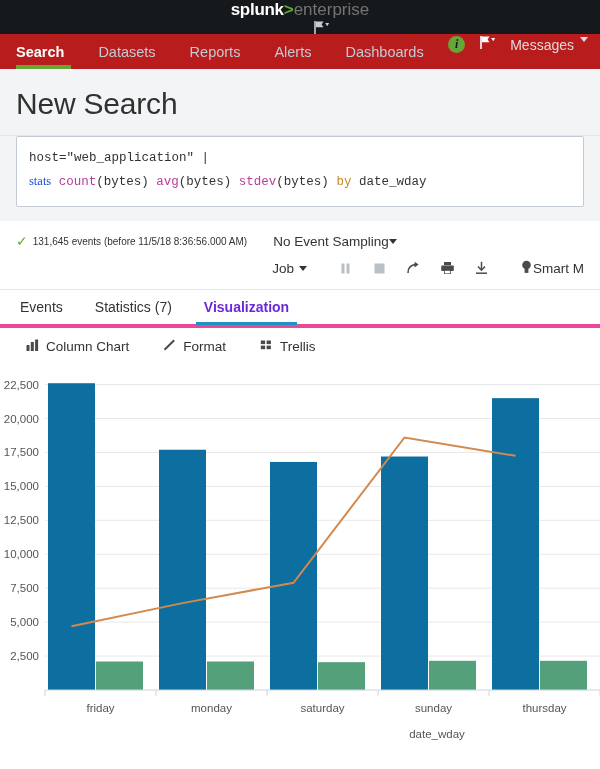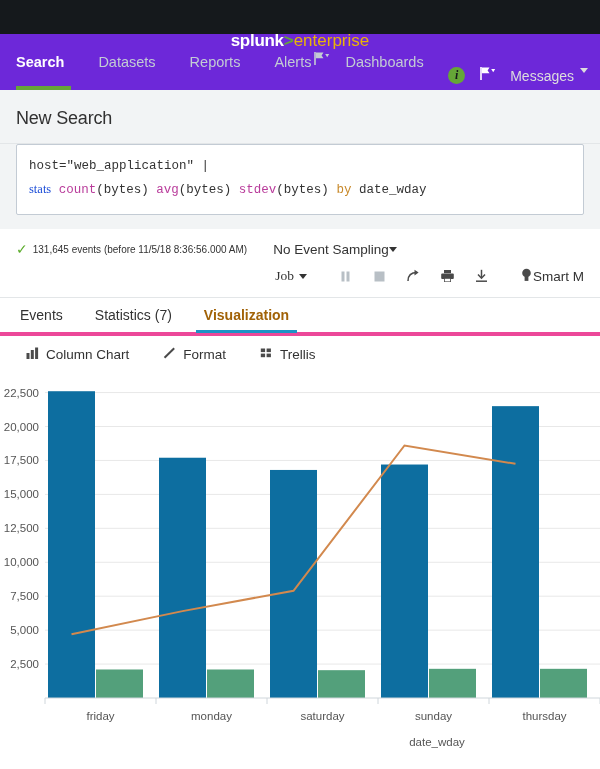--- a/index.html
+++ b/index.html
@@ -18,37 +18,37 @@
     background: #15191c;
     display: flex;
     align-items: center;
     padding: 0 12px;
     position: relative;
     flex-direction: column;
   }
   .brand { display: flex; align-items: baseline; font-size: 17px; }
   .brand .b1 { color: #ffffff; font-weight: bold; letter-spacing: -0.3px; }
   .brand .b2 { color: #65a637; font-weight: bold; margin-left: 0px; font-size: 17px; }
-  .brand .b3 { color: #eab308; font-weight: normal; font-size: 17px; margin-top: 31px; }
+  .brand .b3 { color: #737373; font-weight: normal; font-size: 17px; }
   .flag-icon { margin-left: 42px; display: inline-flex; align-items: center; }
   .topright { margin-left: auto; display: flex; align-items: center; gap: 14px; }
   .info-badge {
     width: 17px; height: 17px; border-radius: 50%;
     background: #65a637; color: #15191c;
     font-size: 12px; font-weight: bold; font-style: italic;
     display: flex; align-items: center; justify-content: center;
     font-family: "Liberation Serif", serif;
   }
   .messages { color: #dddddd; font-size: 14px; display: flex; align-items: flex-start; gap: 6px; }
   .caret-d { width: 0; height: 0; border-left: 4.5px solid transparent; border-right: 4.5px solid transparent; border-top: 5px solid currentColor; display:inline-block; }
 
   
   .navbar {
-    height: 56px;
-    background: #6d28d9;
+    height: 35px;
+    background: #b91c1c;
     display: flex;
     align-items: stretch;
     padding: 0 16px;
   }
   .navitem {
     display: flex; align-items: center;
     padding: 0 17px;
     color: #c3cbd4;
     font-size: 14.5px;
     position: relative;
@@ -60,21 +60,21 @@
     content: ""; position: absolute; left: 0; right: 10px; bottom: 0;
     height: 4px; background: #65a637;
   }
 
   
   .page-head {
     background: #f2f4f5;
     padding: 18px 16px 14px 16px;
     border-bottom: 1px solid #e3e6e8;
   }
-  .page-title { font-size: 18px; color: #313131; font-weight: normal; letter-spacing: -0.2px; }
+  .page-title { font-size: 30px; color: #313131; font-weight: normal; letter-spacing: -0.2px; }
 
   
   .search-wrap { background: #f2f4f5; padding: 0 16px 14px 16px; }
   .search-box {
     background: #ffffff;
     border: 1px solid #c3cbd4;
     border-radius: 2px;
     padding: 10px 12px 12px 12px;
     font-family: "Liberation Mono", monospace;
     font-size: 12.5px;
@@ -95,41 +95,41 @@
   .ev-text { font-size: 10px; color: #333333; }
   .sampling { margin-left: 26px; font-size: 13.5px; color: #333333; display: flex; align-items: center; cursor: pointer; }
 
   .control-bar {
     background: #ffffff;
     padding: 8px 16px 10px 16px;
     display: flex; align-items: center; justify-content: flex-end;
     gap: 0px;
     border-bottom: 1px solid #e3e6e8;
   }
-  .job-btn { font-size: 13.5px; color: #333333; display: flex; align-items: center; gap: 5px; margin-right: 22px; cursor: pointer; font-family: Liberation Serif, serif; }
+  .job-btn { font-size: 13.5px; color: #333333; display: flex; align-items: center; gap: 5px; margin-right: 22px; cursor: pointer; }
   .ctrl { width: 34px; height: 22px; display: flex; align-items: center; justify-content: center; cursor: pointer; }
   .ctrl.disabled { opacity: 1; }
   .smart { display: flex; align-items: center; gap: 1px; font-size: 13.5px; color: #333333; margin-left: 22px; white-space: nowrap; cursor: pointer; }
 
   
   .tabs {
     display: flex; align-items: stretch;
     background: #ffffff;
     padding: 0 16px;
     border-bottom: 4px solid #ec4899;
     height: 38px;
   }
   .tab {
     display: flex; align-items: center;
     padding: 0 16px;
     font-size: 14px; color: #333333;
     position: relative; cursor: pointer;
   }
   .tab:first-child { padding-left: 4px; }
-  .tab.active { font-weight: bold; color: #a16207; }
+  .tab.active { font-weight: bold; color: #6d28d9; }
   .tab.active::after {
     content: ""; position: absolute; left: 8px; right: 8px; bottom: -1px;
     height: 3px; background: #1e93c6;
   }
 
   
   .viz-toolbar {
     display: flex; align-items: center;
     padding: 11px 16px 11px 26px;
     gap: 34px;

